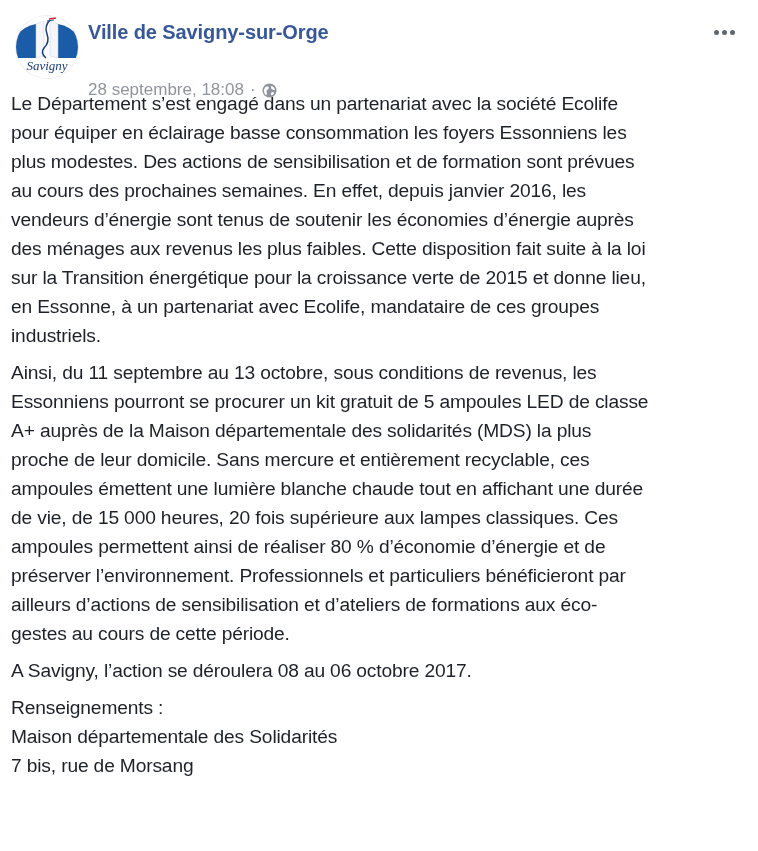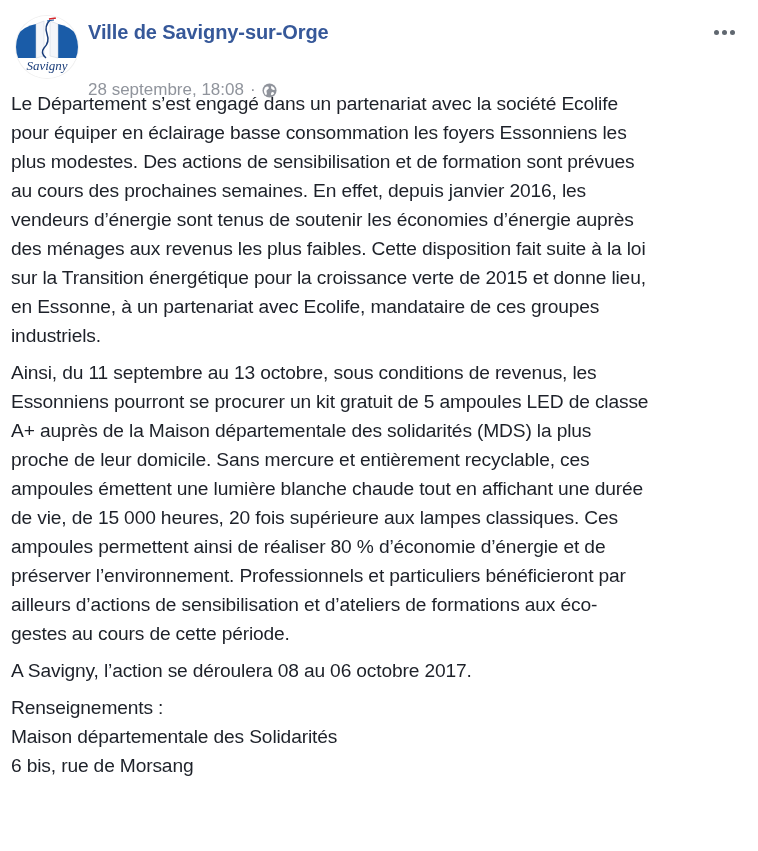--- a/index.html
+++ b/index.html
@@ -80,15 +80,15 @@
 proche de leur domicile. Sans mercure et entièrement recyclable, ces
 ampoules émettent une lumière blanche chaude tout en affichant une durée
 de vie, de 15 000 heures, 20 fois supérieure aux lampes classiques. Ces
 ampoules permettent ainsi de réaliser 80 % d’économie d’énergie et de
 préserver l’environnement. Professionnels et particuliers bénéficieront par
 ailleurs d’actions de sensibilisation et d’ateliers de formations aux éco-
 gestes au cours de cette période.</p>
     <p>A Savigny, l’action se déroulera 08 au 06 octobre 2017.</p>
     <p>Renseignements :
 Maison départementale des Solidarités
-6 bis, rue de Morsang</p>
+7 bis, rue de Morsang</p>
   </div>
 </div>
 
 </body></html>

